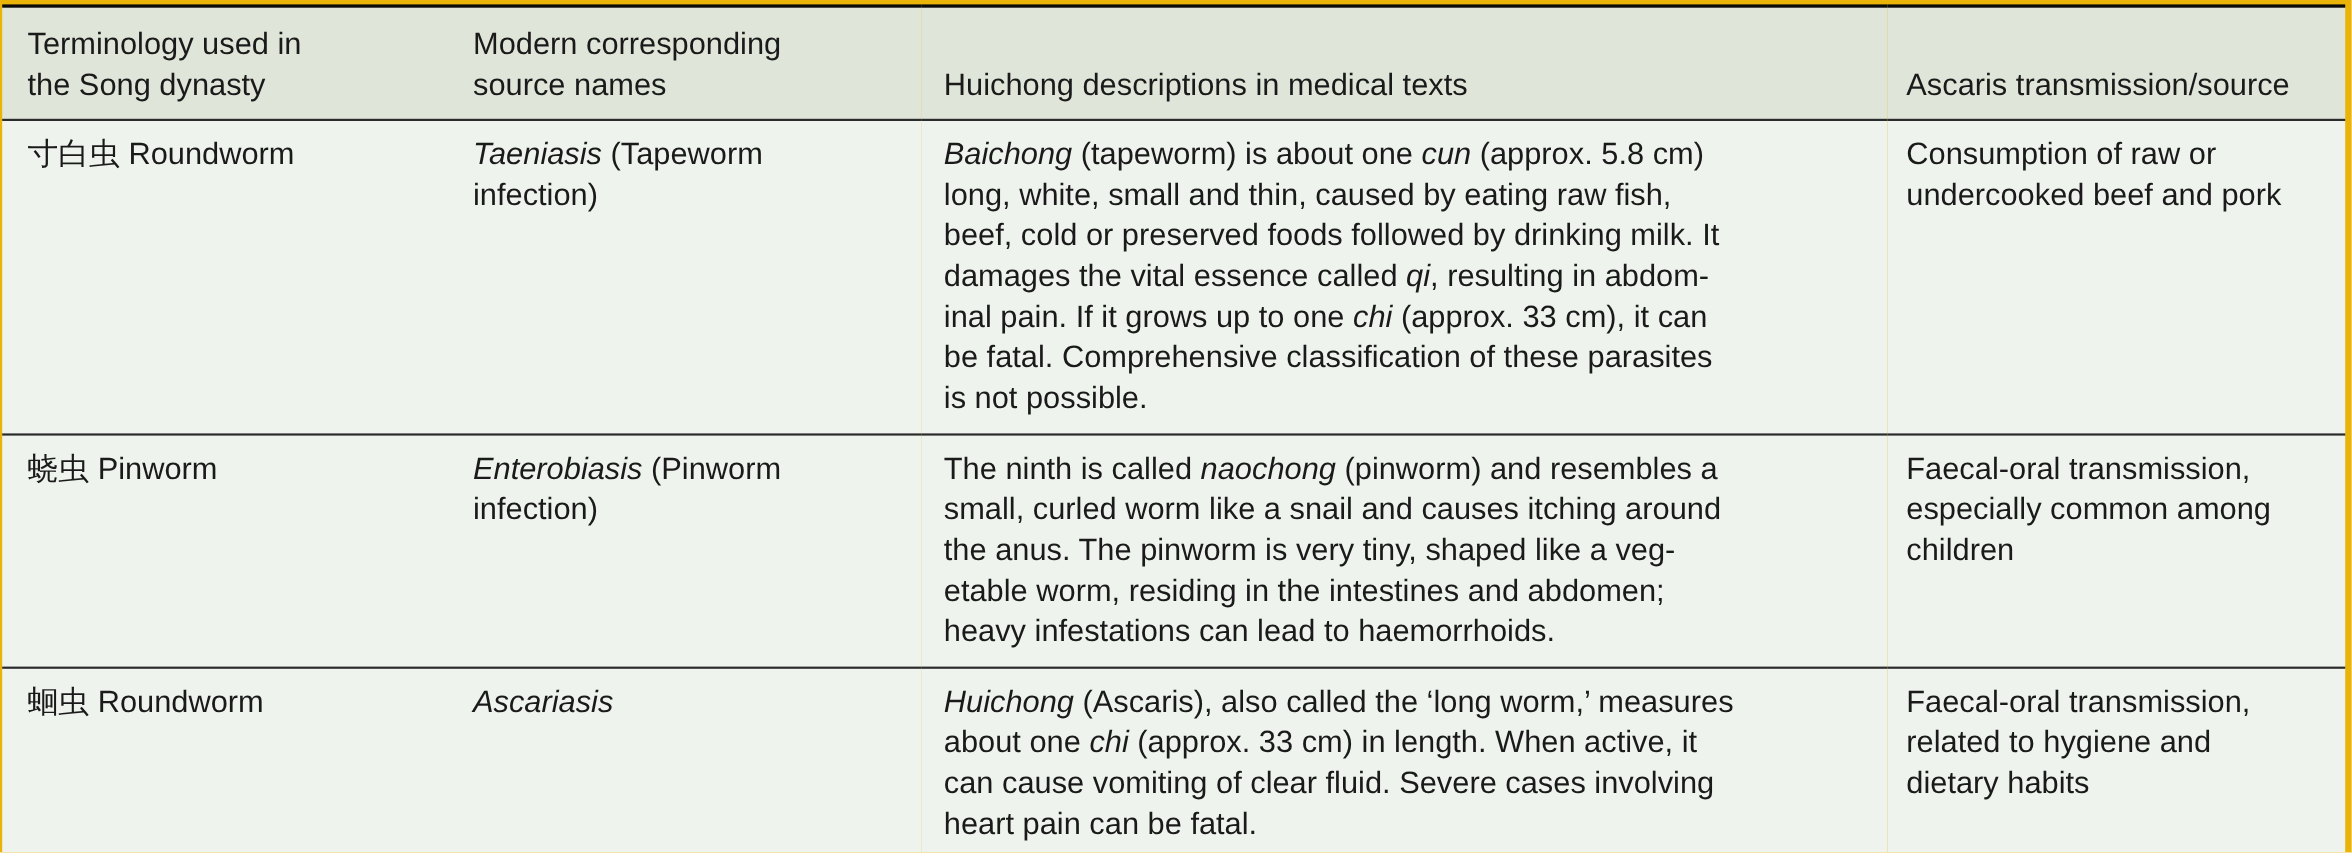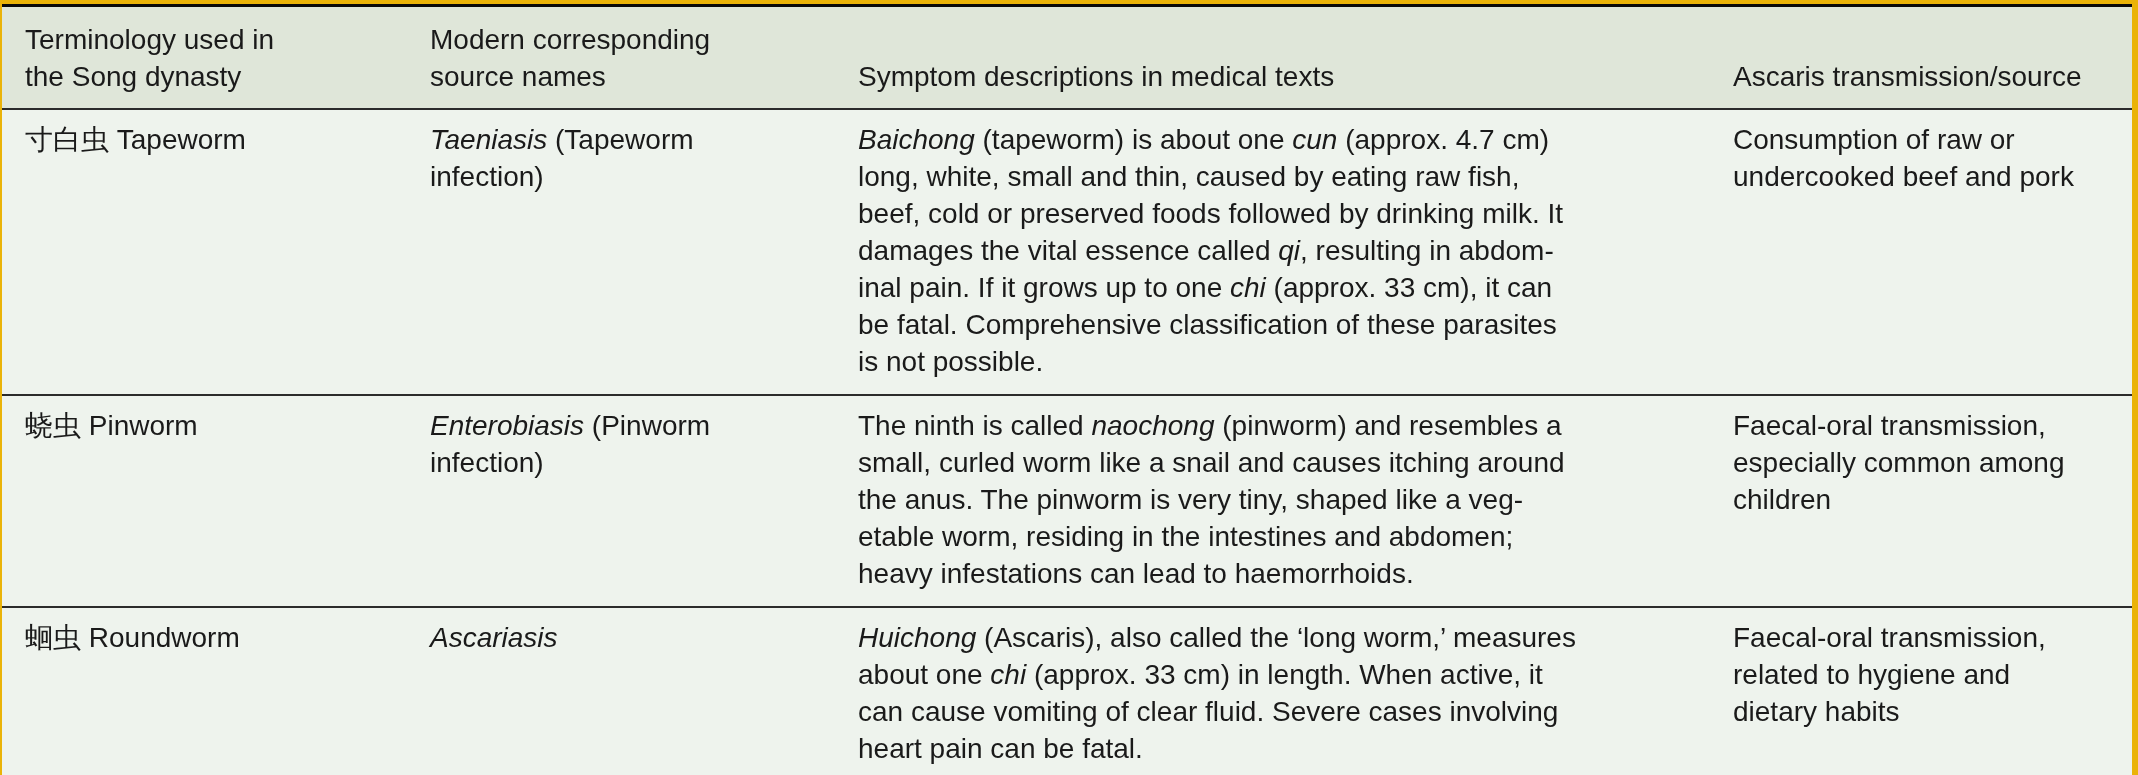--- a/index.html
+++ b/index.html
@@ -71,30 +71,30 @@
         <col class="c2">
         <col class="c3">
         <col class="c4">
     </colgroup>
     <thead>
       <tr>
         <th class="c1">Terminology used in
 the Song dynasty</th>
         <th class="c2">Modern corresponding
 source names</th>
-        <th class="c3">Symptom descriptions in medical texts</th>
+        <th class="c3">Huichong descriptions in medical texts</th>
         <th class="c4">Ascaris transmission/source</th>
       </tr>
     </thead>
     <tbody>
       <tr class="row-1">
-        <td class="c1">寸白虫 Tapeworm</td>
+        <td class="c1">寸白虫 Roundworm</td>
         <td class="c2"><i>Taeniasis</i><span> (Tapeworm
 infection)</span></td>
-        <td class="c3"><i>Baichong</i><span> (tapeworm) is about one </span><i>cun</i><span> (approx. 4.7 cm)
+        <td class="c3"><i>Baichong</i><span> (tapeworm) is about one </span><i>cun</i><span> (approx. 5.8 cm)
 long, white, small and thin, caused by eating raw fish,
 beef, cold or preserved foods followed by drinking milk. It
 damages the vital essence called </span><i>qi</i><span>, resulting in abdom-
 inal pain. If it grows up to one </span><i>chi</i><span> (approx. 33 cm), it can
 be fatal. Comprehensive classification of these parasites
 is not possible.</span></td>
         <td class="c4">Consumption of raw or
 undercooked beef and pork</td>
       </tr>
       <tr class="row-2">

